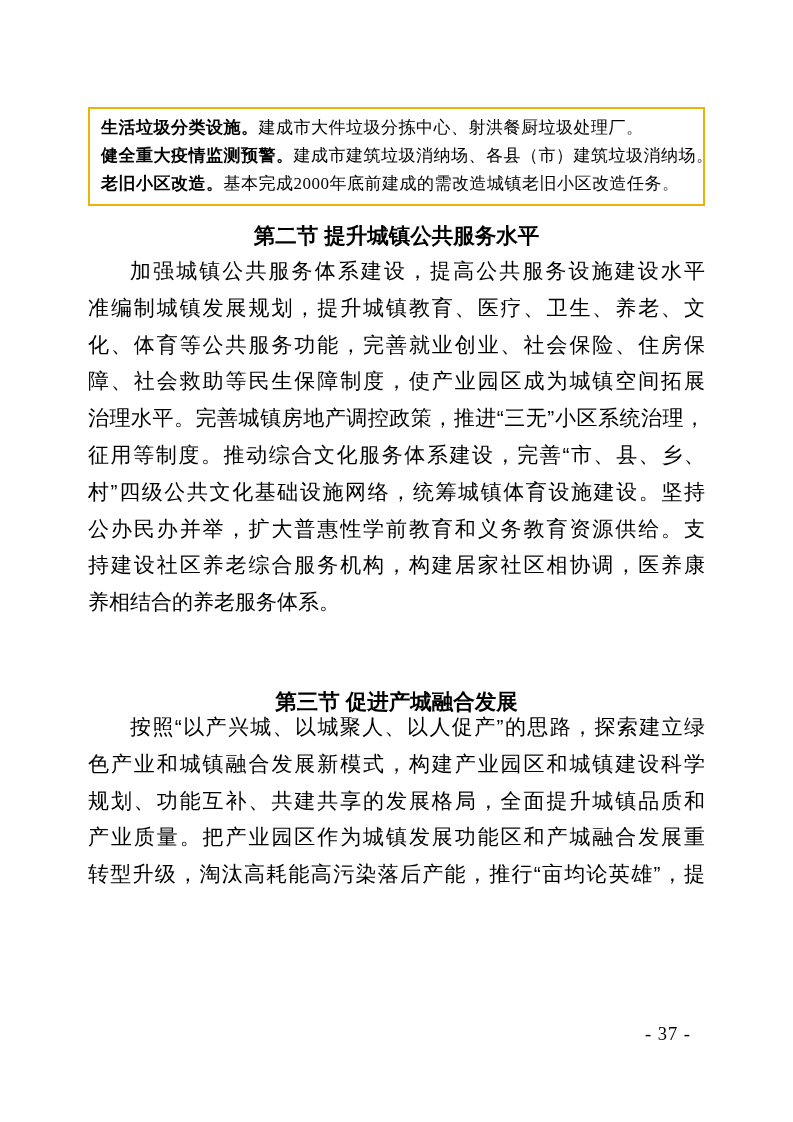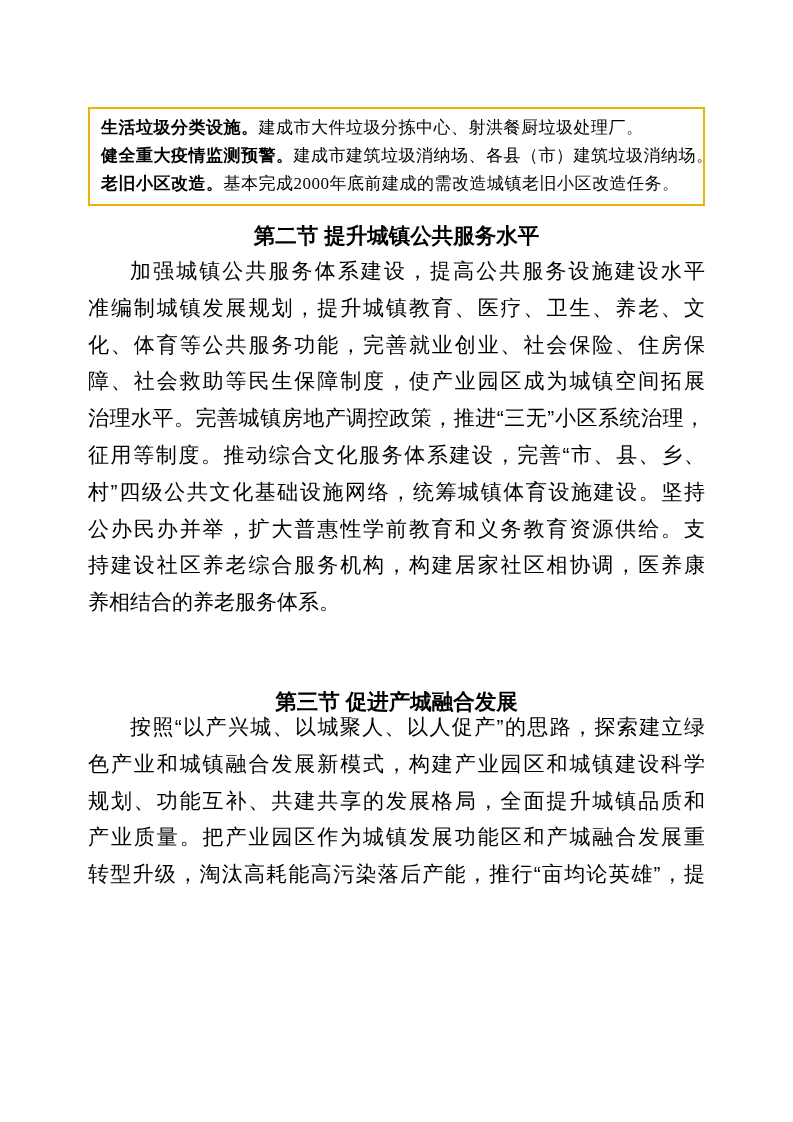--- a/index.html
+++ b/index.html
@@ -90,14 +90,15 @@
   <h2 class="heading" id="heading-1">第三节 促进产城融合发展</h2>
 
   <div class="para" id="para-1">
       <div class="line first">按照“以产兴城、以城聚人、以人促产”的思路，探索建立绿</div>
       <div class="line">色产业和城镇融合发展新模式，构建产业园区和城镇建设科学</div>
       <div class="line">规划、功能互补、共建共享的发展格局，全面提升城镇品质和</div>
       <div class="line">产业质量。把产业园区作为城镇发展功能区和产城融合发展重</div>
       <div class="line">转型升级，淘汰高耗能高污染落后产能，推行“亩均论英雄”，提</div>
     </div>
 
+  <div class="page-number">- 37 -</div>
 
 </div>
 
 </body></html>

